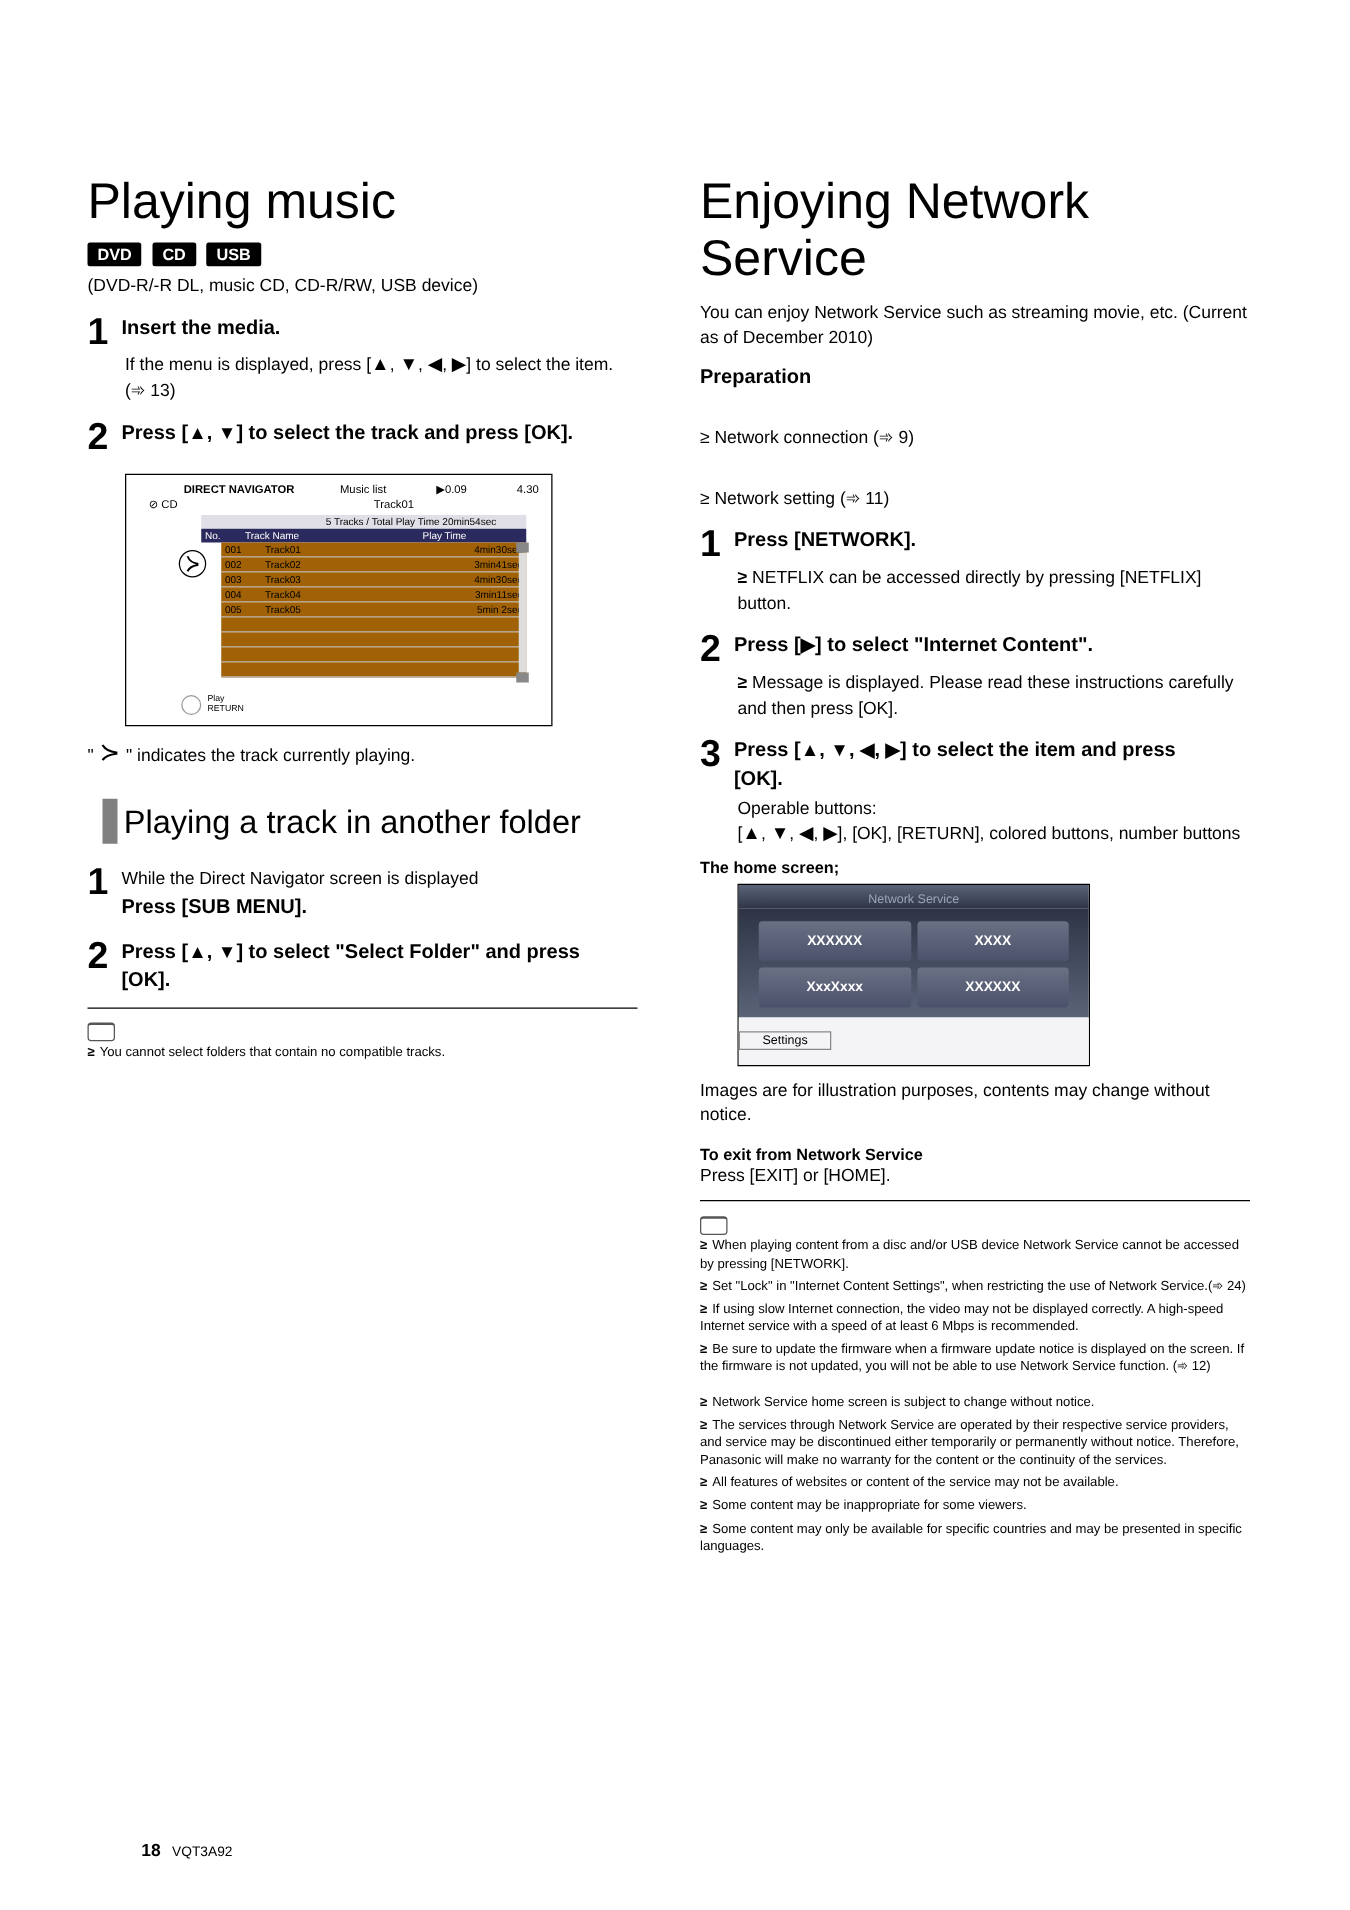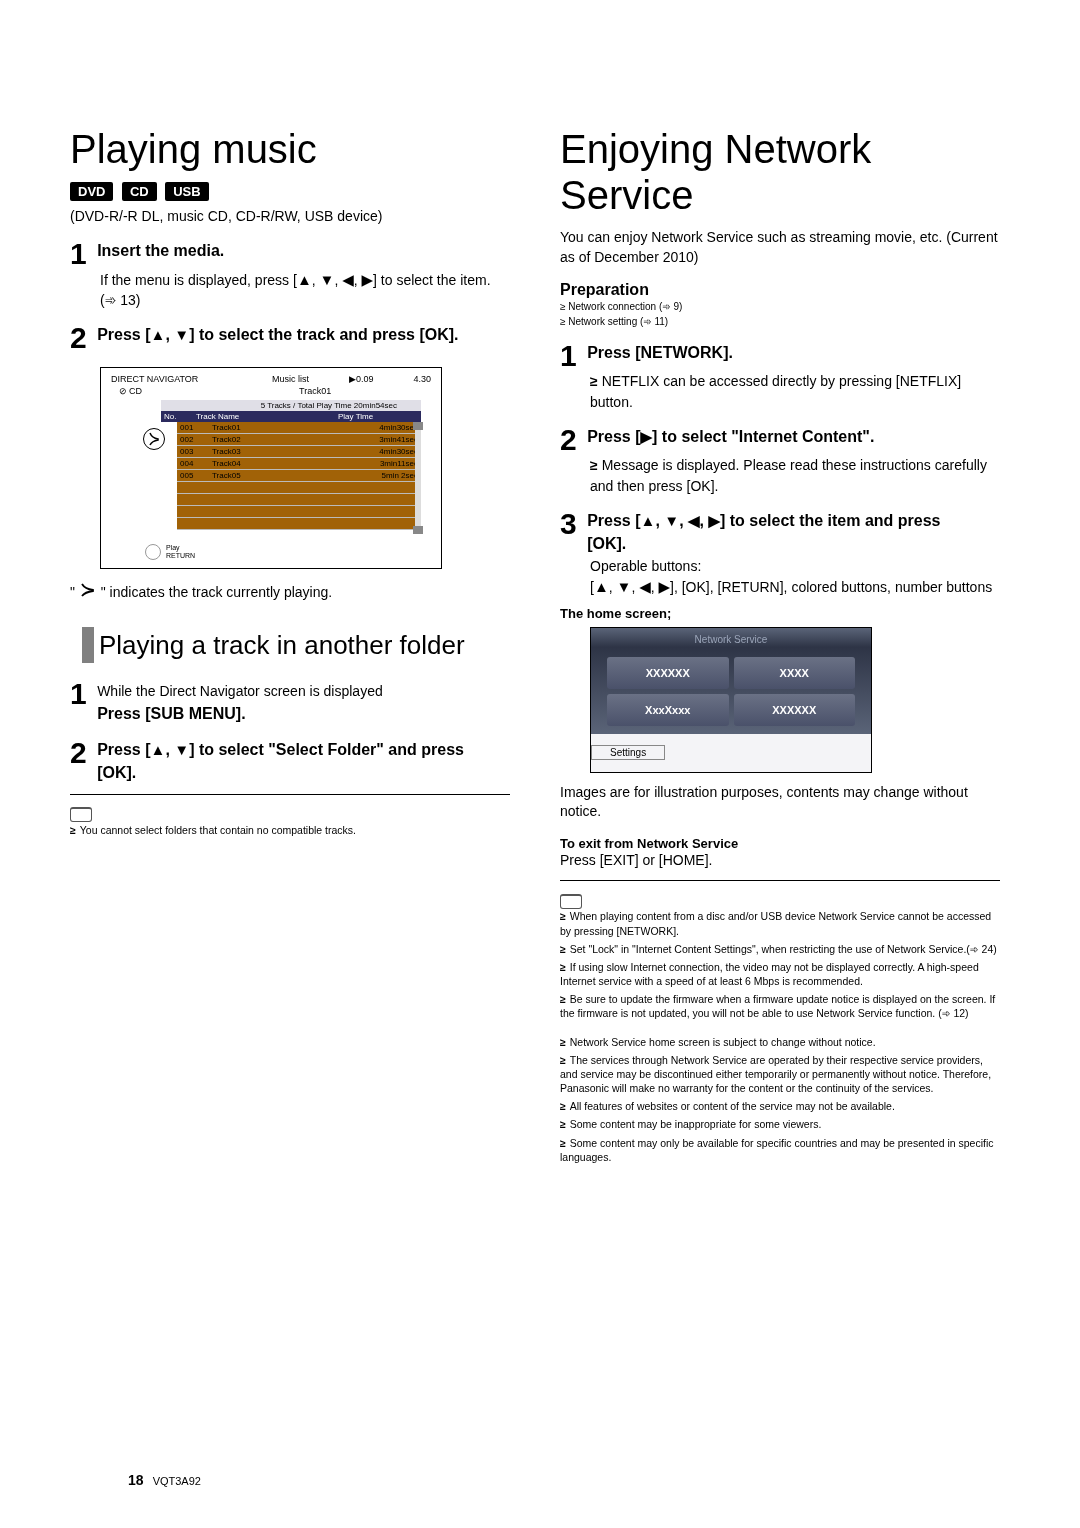--- a/index.html
+++ b/index.html
@@ -16,21 +16,21 @@
     gap: 50px;
     position: relative;
   }
   .col {
     width: 440px;
     flex: 0 0 440px;
   }
   .h1 {
     font-size: 40px;
     font-weight: normal;
-    margin: 1px 0 10px 0;
+    margin: 13px 0 10px 0;
     line-height: 1.15;
   }
   .badges { margin-bottom: 6px; }
   .badge {
     display: inline-block;
     background: #000;
     color: #fff;
     font-weight: bold;
     font-size: 13px;
     padding: 2px 8px;
@@ -74,21 +74,21 @@
     margin: 14px 0 14px 30px;
     position: relative;
     font-size: 9px;
     background: #fff;
   }
   .nav-top {
     display: flex;
     padding: 6px 10px 2px 10px;
     align-items: center;
   }
-  .nav-top .title { font-size: 9px; font-weight: normal; flex: 1; }
+  .nav-top .title { font-size: 9px; font-weight: bold; flex: 1; margin-left: 36px; }
   .nav-top .mid { font-size: 9px; }
   .nav-top .right { font-size: 9px; }
   .nav-sub { padding: 0 10px 2px 46px; font-size: 9px; }
   .nav-disc { font-size: 9px; padding: 0 10px 4px 18px; }
   .nav-stats {
     background: #e0dfe7;
     font-size: 8px;
     text-align: right;
     padding: 1px 24px 1px 0;
     margin: 0 20px 0 60px;
@@ -238,29 +238,29 @@
   }
   .home-settings span {
     display: inline-block;
     border: 1px solid #888;
     padding: 1px 18px;
     font-size: 10px;
   }
   .footer {
     position: absolute;
     bottom: 40px;
-    left: 128px;
+    left: 113px;
     font-size: 11px;
   }
   .footer b { font-size: 14px; margin-right: 6px; }
   .swoosh {
     display: inline-block;
     vertical-align: middle;
   }
-  .prepbody { font-size: 10px; line-height: 1.5; }
+  .prepbody { font-size: 14px; line-height: 1.5; margin-top: 28px; }
 </style>
 </head>
 <body>
 
 <div class="col">
   <div class="h1">Playing music</div>
   <div class="badges">
     <span class="badge">DVD</span>
     <span class="badge">CD</span>
     <span class="badge">USB</span>

